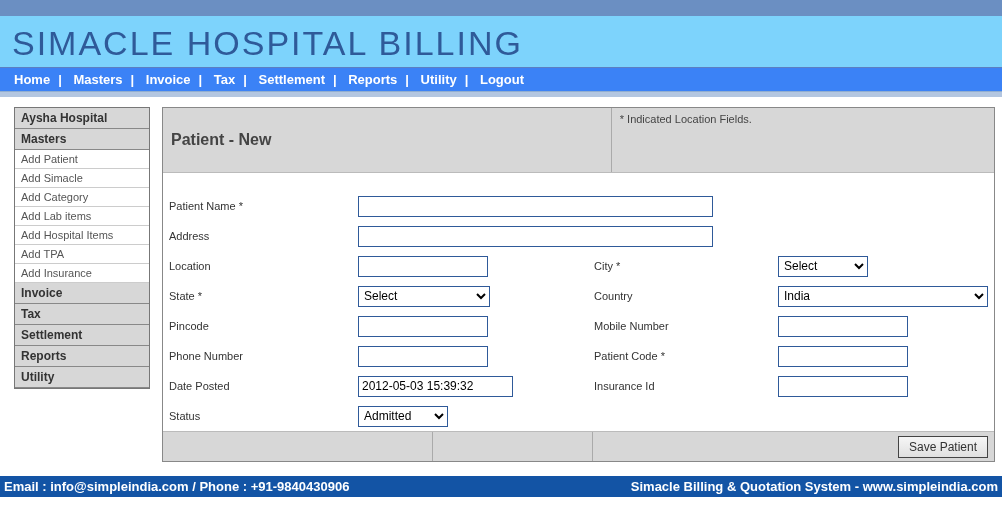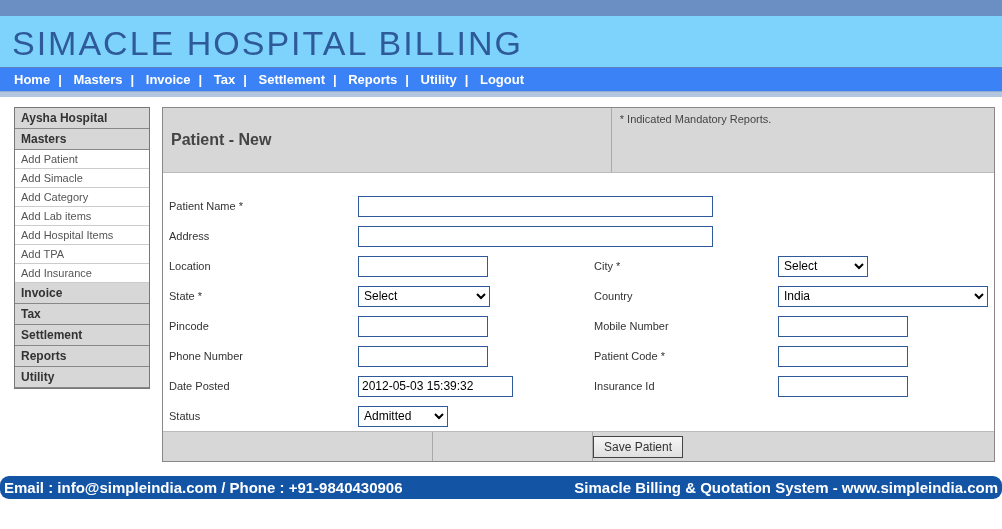--- a/index.html
+++ b/index.html
@@ -128,38 +128,37 @@
     border-top: 1px solid #bbb;
     height: 30px;
     align-items: center;
   }
   .footer-cell {
     border-right: 1px solid #aaa;
     height: 100%;
   }
   .footer-cell.c1 { width: 270px; }
   .footer-cell.c2 { width: 160px; }
-  .footer-cell.c3 { flex: 1; border-right: none; display: flex; align-items: center; padding-right: 6px; }
+  .footer-cell.c3 { flex: 1; border-right: none; display: flex; justify-content: flex-end; align-items: center; padding-right: 6px; }
   .btn {
     background: linear-gradient(#f6f6f6,#e0e0e0);
     border: 1px solid #444;
     padding: 3px 10px;
     font-size: 12px;
     color: #333;
     cursor: pointer;
   }
   .bottombar {
     background: #1354a5;
     color: #fff;
-    font-size: 15px;
+    font-size: 13px;
     display: flex;
     justify-content: space-between;
     padding: 3px 4px;
     font-weight: bold;
-    border-radius: 9px;
   }
   .blank { height: 10px; }
 </style>
 </head>
 <body>
 
 <div class="topbar"></div>
 
 <div class="titlebar">SIMACLE HOSPITAL BILLING</div>
 
@@ -192,21 +191,21 @@
     <div class="header-item">Invoice</div>
     <div class="header-item">Tax</div>
     <div class="header-item">Settlement</div>
     <div class="header-item">Reports</div>
     <div class="header-item">Utility</div>
   </div>
 
   <div class="form-panel">
     <div class="form-header">
       <div class="left">Patient - New</div>
-      <div class="right">* Indicated Mandatory Reports.</div>
+      <div class="right">* Indicated Location Fields.</div>
     </div>
     <div class="blank"></div>
     <div class="form-body">
 
       <div class="row">
         <div class="cell-label">Patient Name *</div>
         <div class="cell-field"><input type="text" class="w-lg" value="" style=""></div>
       </div>
 
       <div class="row">

